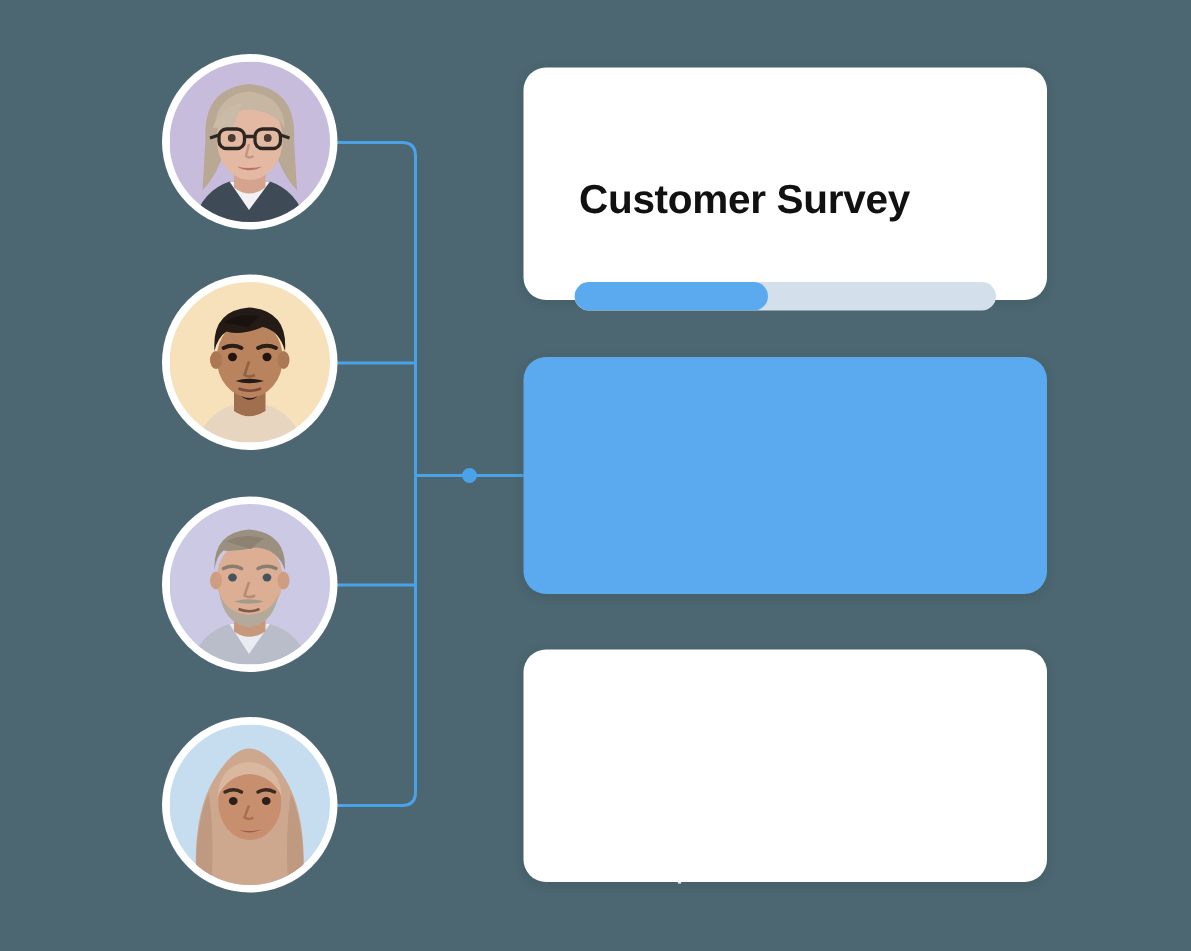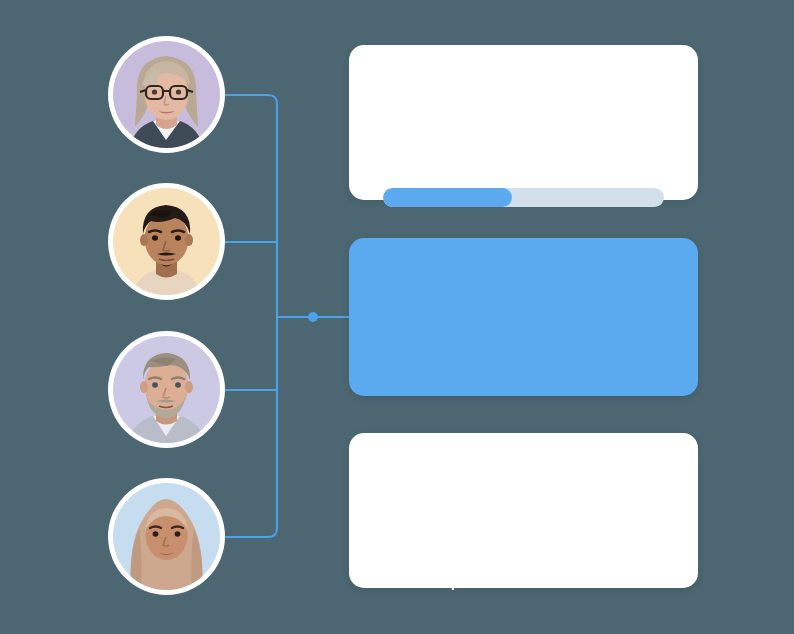--- a/index.html
+++ b/index.html
@@ -256,20 +256,21 @@
         <path d="M 53 54 L 50 62 Q 53 64 56 62" stroke="#a4704f" stroke-width="1.6" fill="none"></path>
 
         <path d="M 46 70 Q 53 74 61 70 Q 53 72 46 70 Z" fill="#a8584f"></path>
 
         <path d="M 33 62 Q 36 86 53 88 Q 70 86 74 62 Q 70 80 53 82 Q 36 80 33 62 Z" fill="#cda88f" opacity="0"></path>
       </svg>
     </div>
   </div>
 
   <div class="card card-white" style="top:45px; height:155px;">
+    <div class="card-title" style="top:73px;">Customer Survey</div>
     <div class="bar-track" style="top:143px;">
       <div class="bar-fill" id="fill-0" style="width: 46%;"></div>
     </div>
   </div>
 
   <div class="card card-blue" style="top:238px; height:158px;">
     <div class="blue-title" style="top:277px;">Male, Age 60+</div>
     <div class="blue-sub" style="top:325px;">70 respondents needed</div>
   </div>
 

